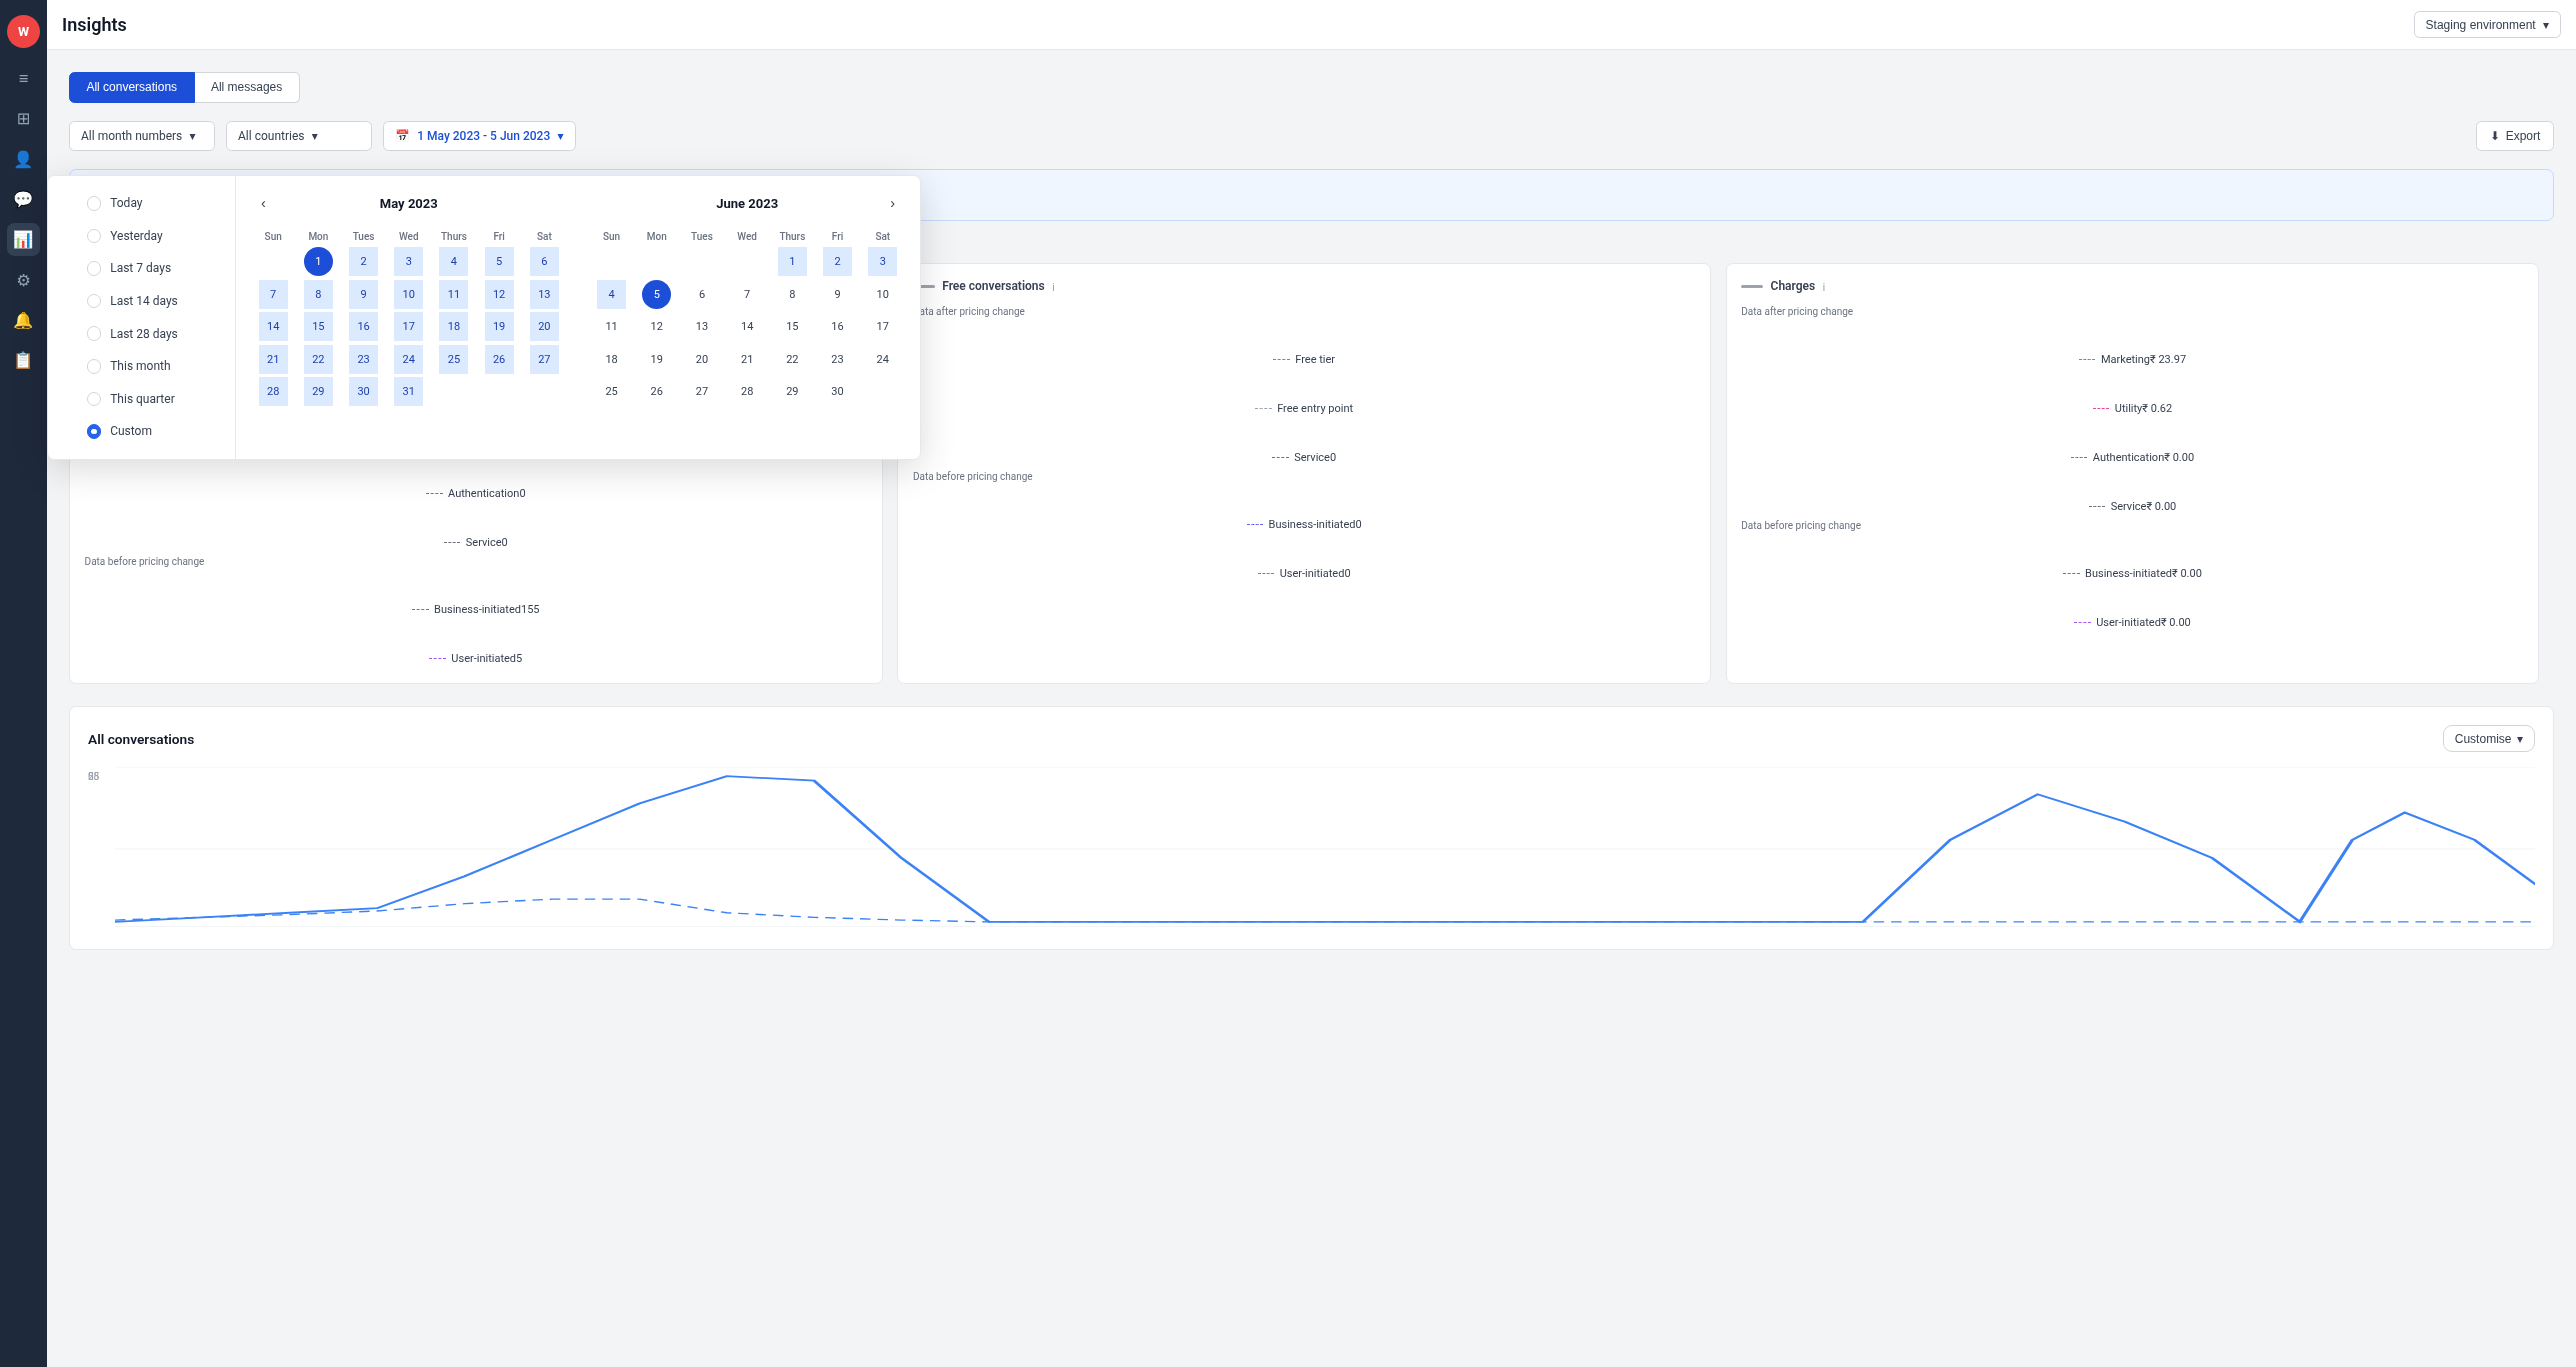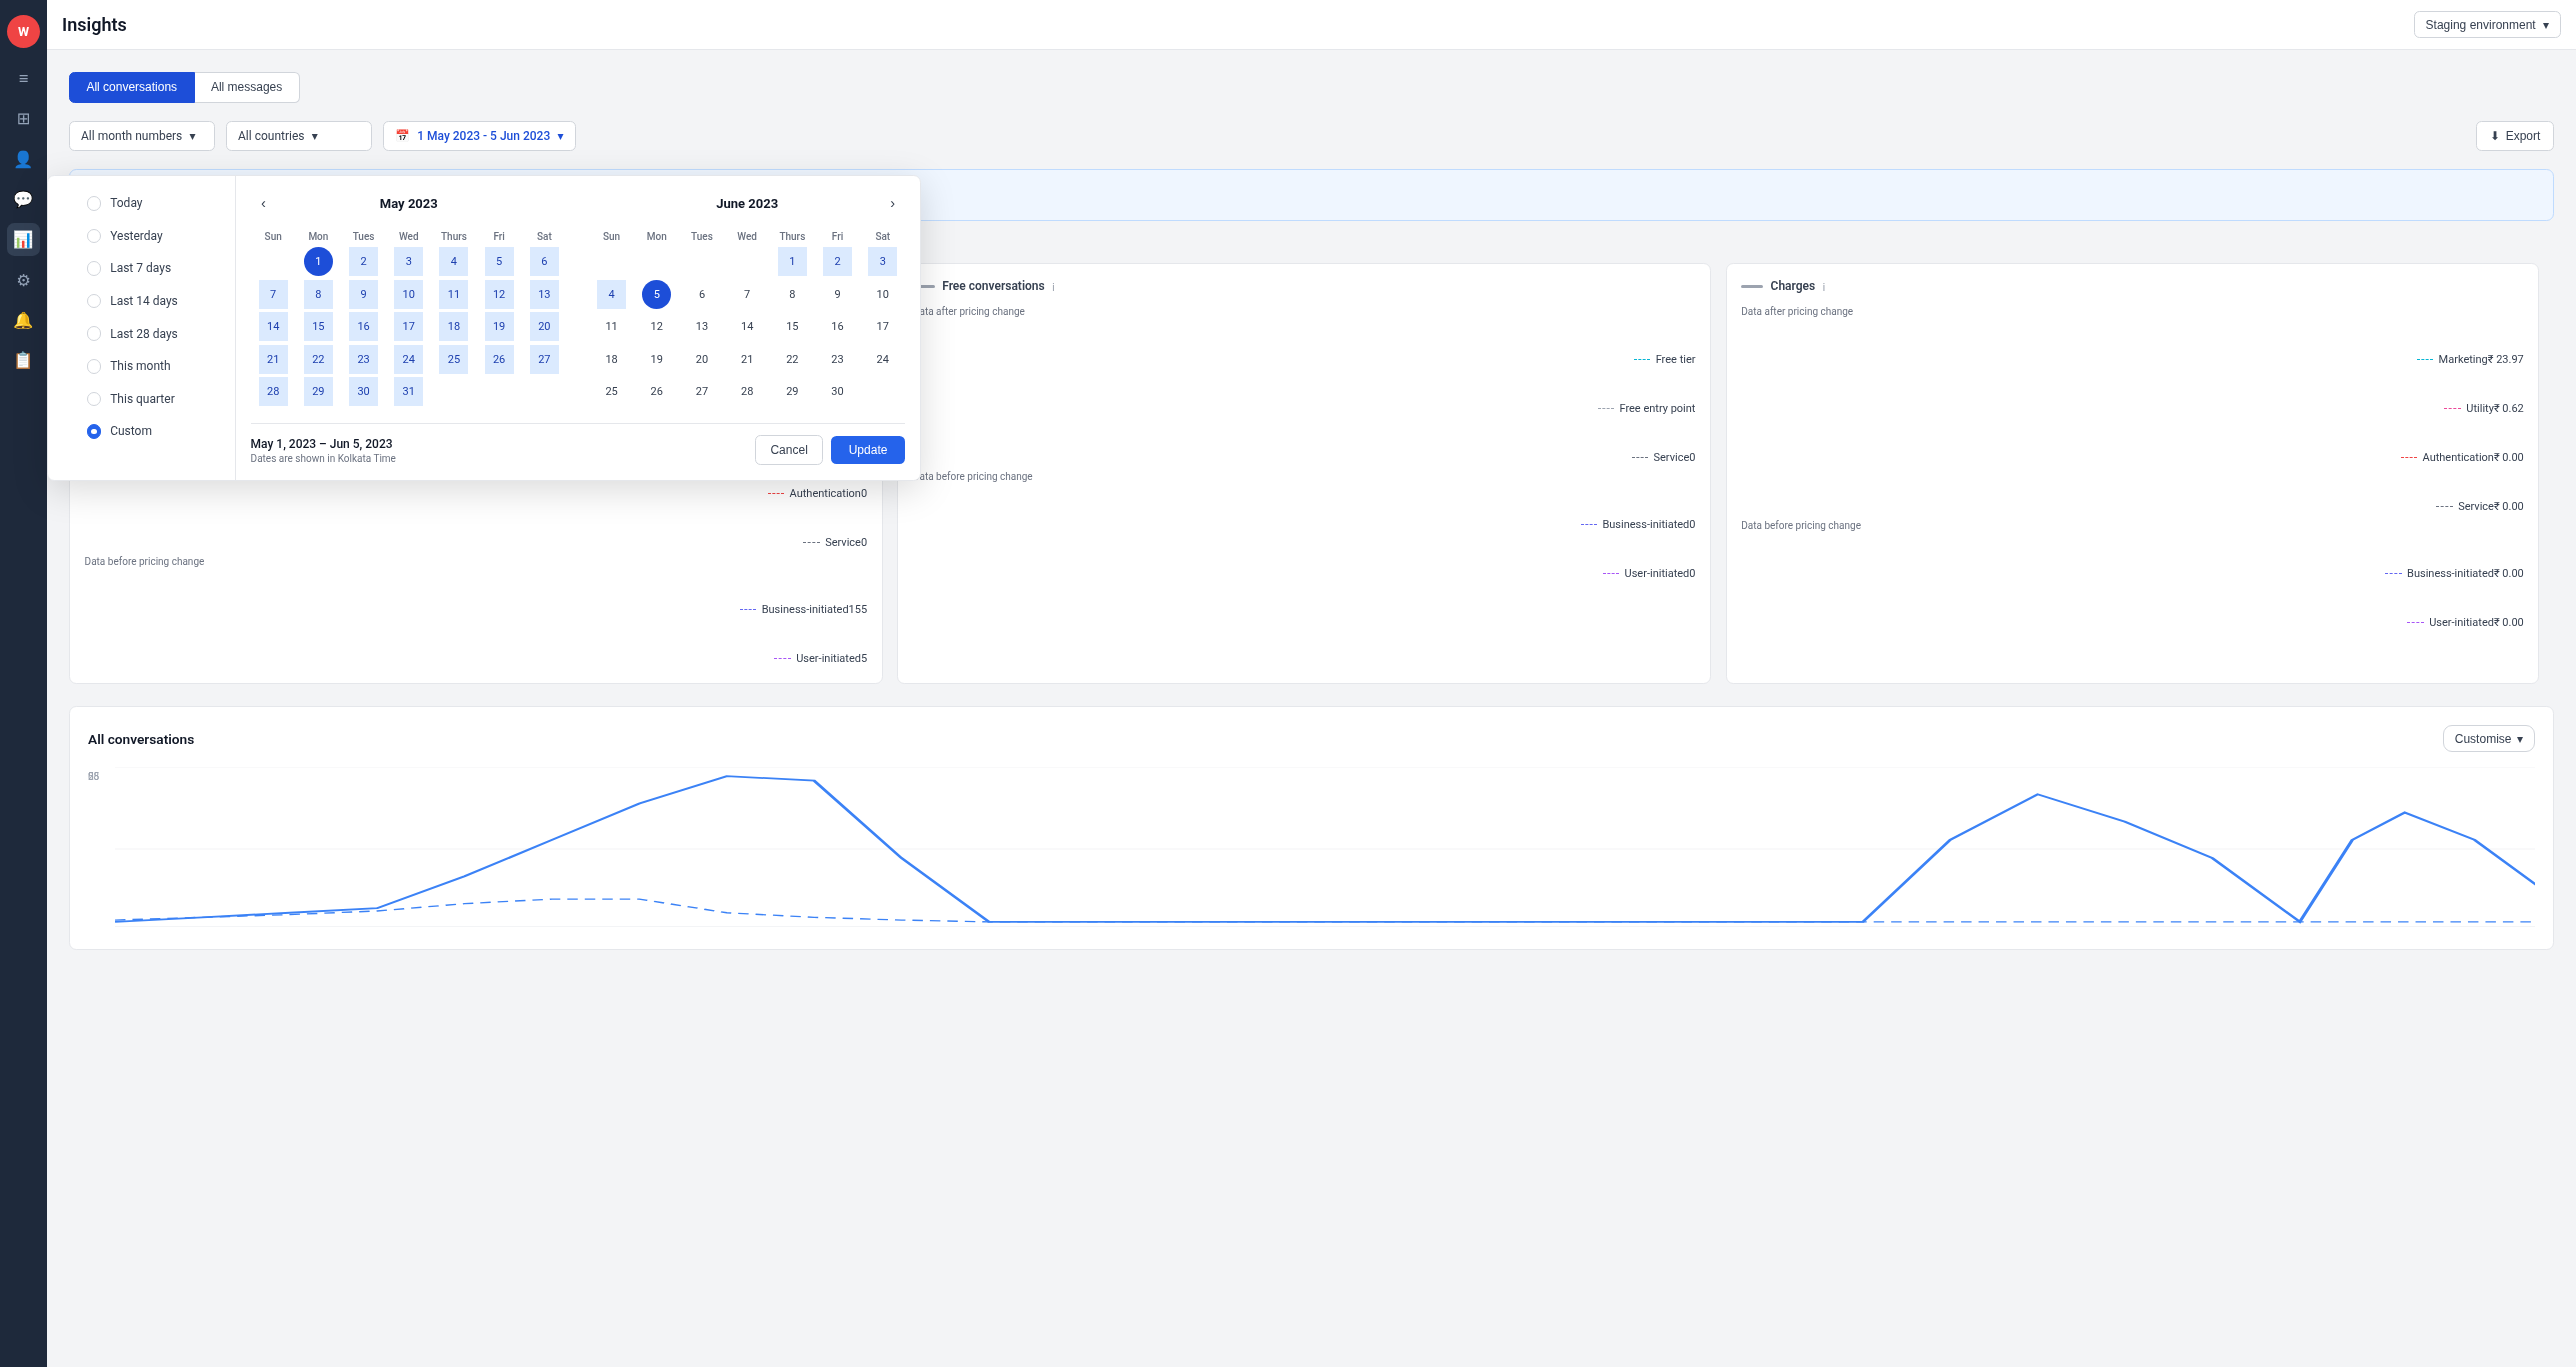--- a/index.html
+++ b/index.html
@@ -250,21 +250,21 @@
     }
 
     .stat-subtitle {
       font-size: 10px;
       color: #6b7280;
       margin-bottom: 7.3px;
     }
 
     .stat-row {
       display: flex;
-      justify-content: flex-end;
+      justify-content: center;
       align-items: center;
       margin-bottom: 3.6px;
       margin-top: 36px;
     }
 
     .stat-row-label {
       display: flex;
       align-items: center;
       gap: 5.5px;
       font-size: 11px;
@@ -936,26 +936,16 @@
                 <td><span class="cal-day">28</span></td>
                 <td><span class="cal-day">29</span></td>
                 <td><span class="cal-day">30</span></td>
                 <td></td>
               </tr>
             </tbody>
           </table>
         </div>
       </div>
 
-      <div class="calendar-footer">
-        <div>
-          <div class="date-range-text">May 1, 2023 – Jun 5, 2023</div>
-          <div class="timezone-text">Dates are shown in Kolkata Time</div>
-        </div>
-        <div class="footer-actions">
-          <button class="cancel-btn">Cancel</button>
-          <button class="update-btn">Update</button>
-        </div>
-      </div>
     </div>
   </div>
 </div>
 
 
 </body></html>

